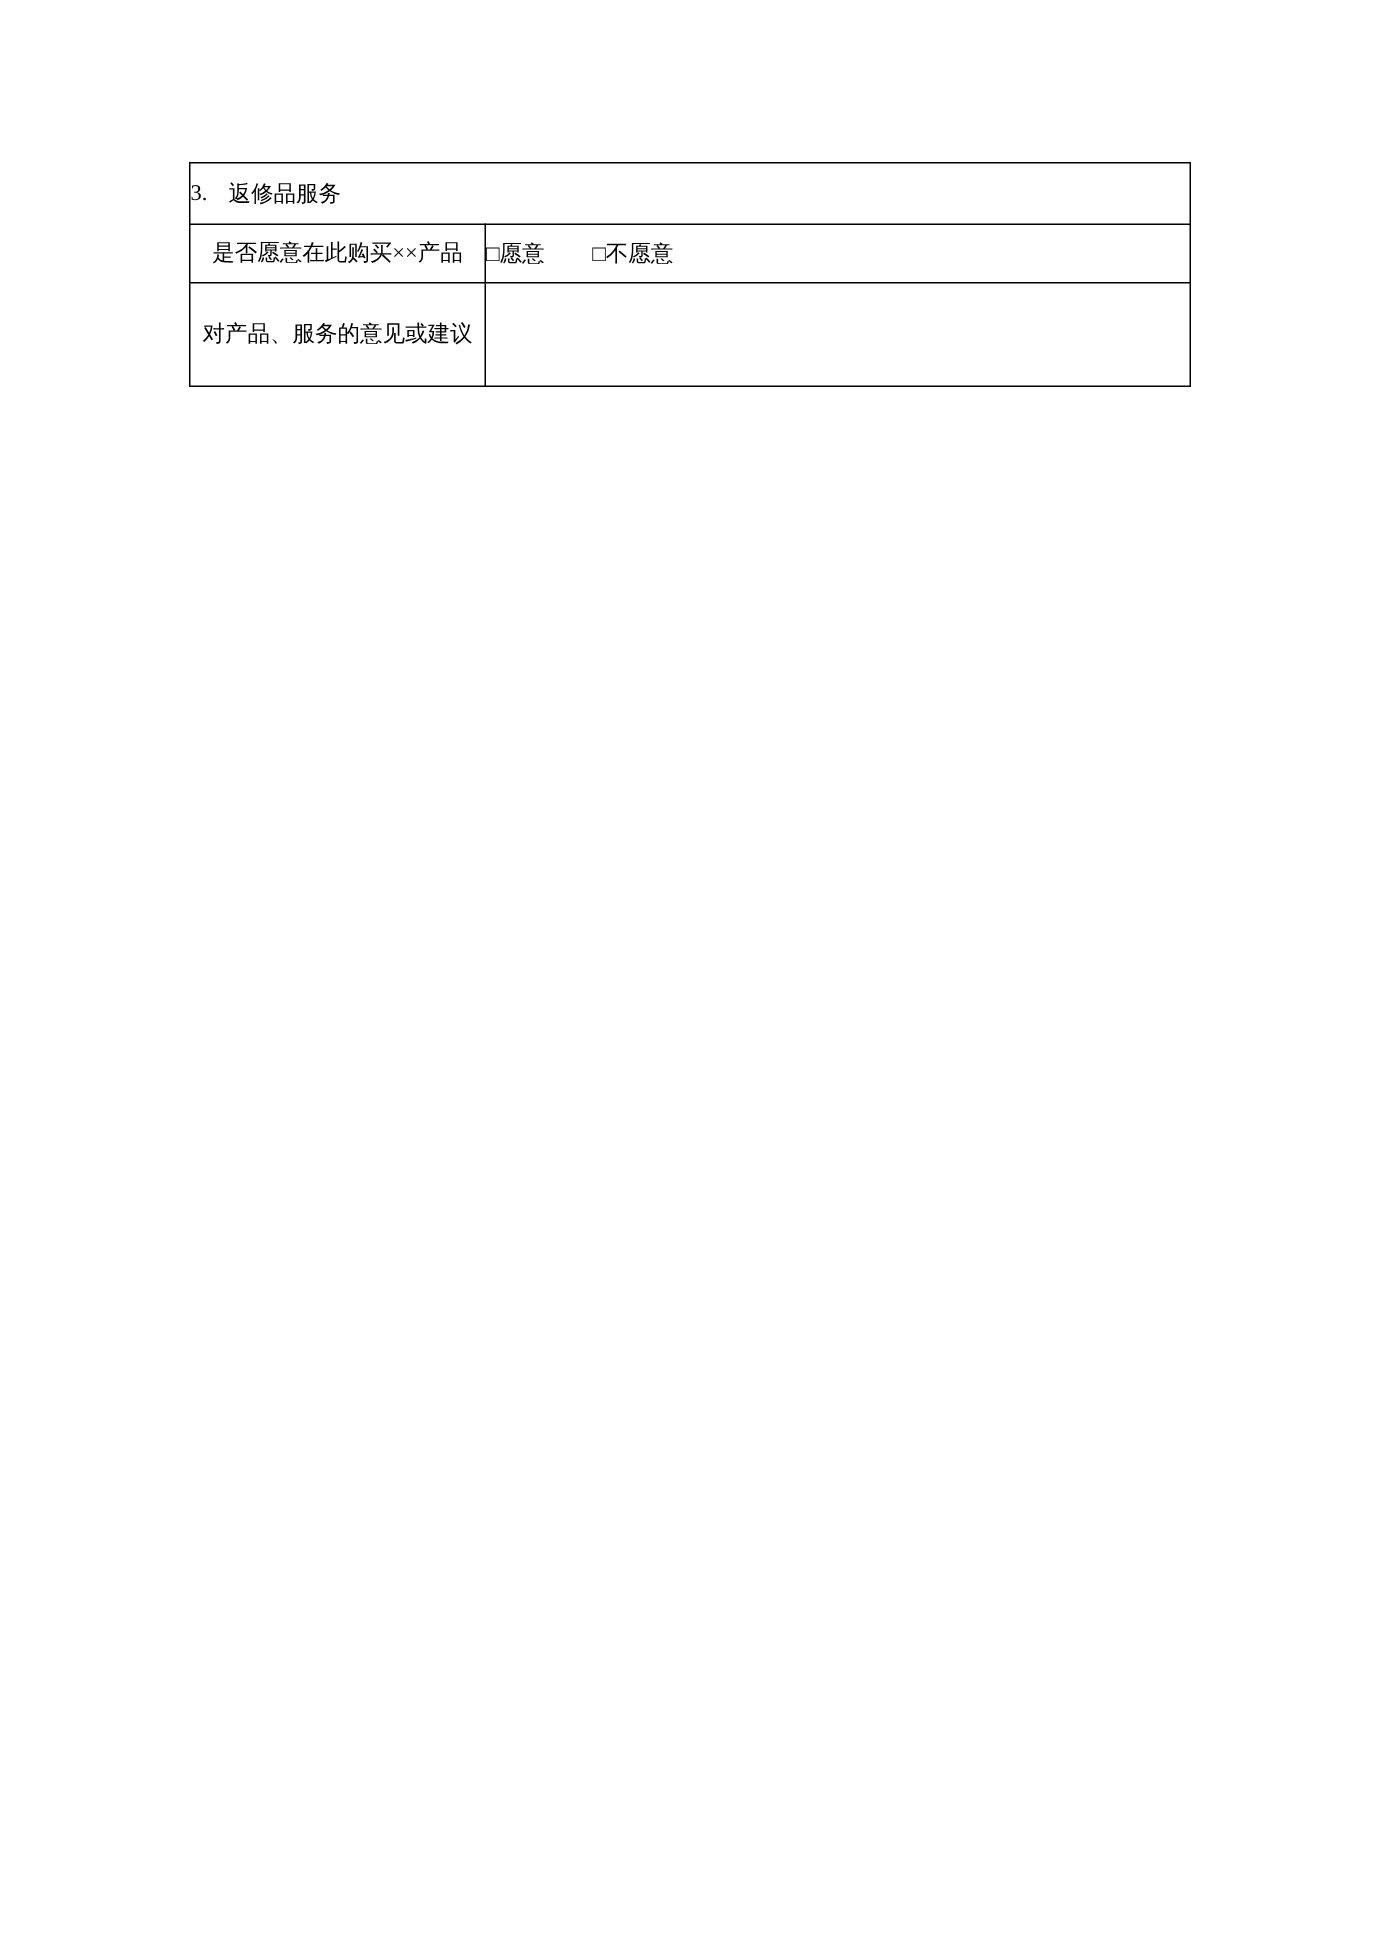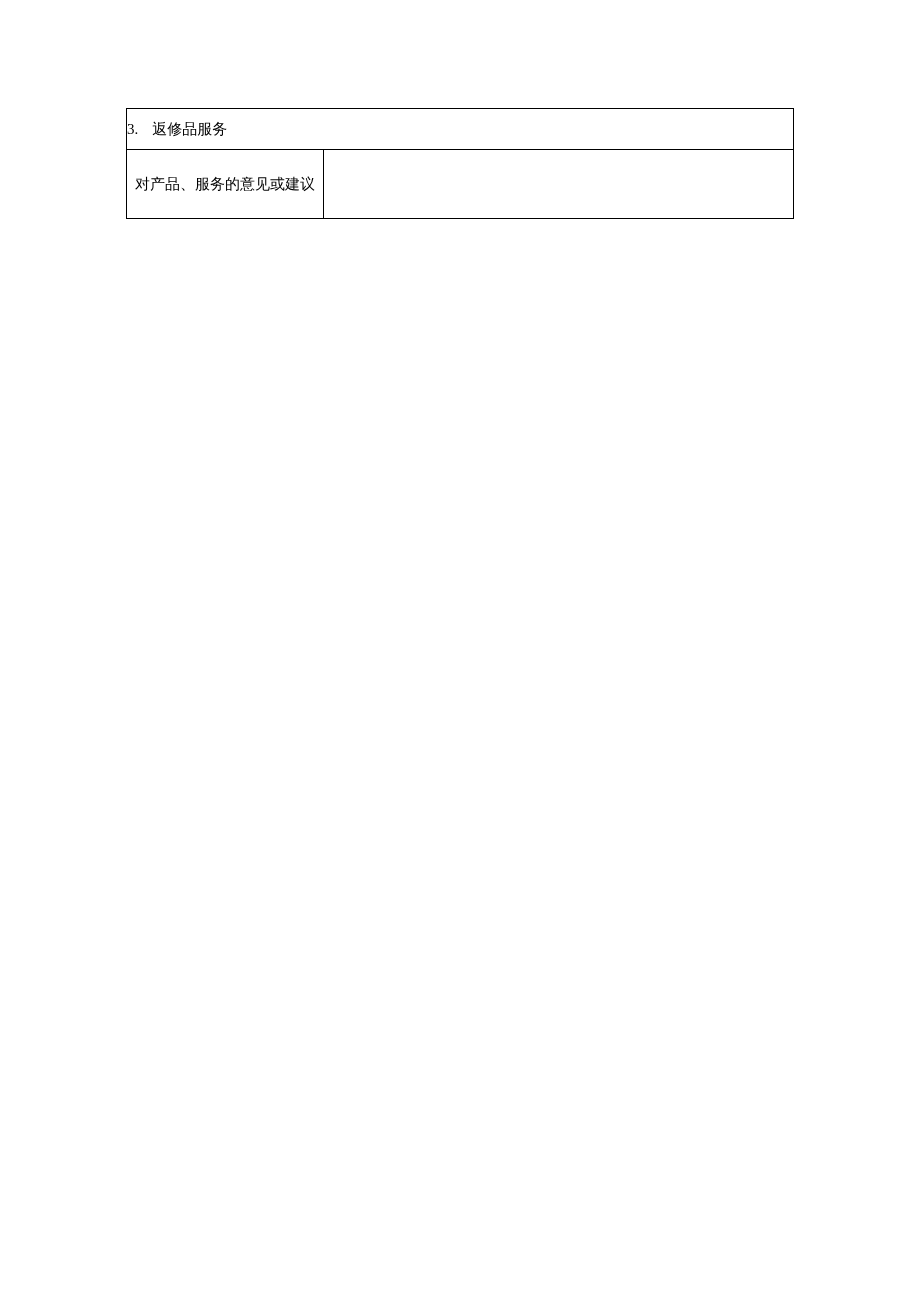--- a/index.html
+++ b/index.html
@@ -63,19 +63,26 @@
   <table class="table">
     <tbody>
         <tr>
       <td class="header-cell" colspan="2">
         <div class="header-content">
           <span>3.</span>
           <span>返修品服务</span>
         </div>
       </td>
     </tr>
+    <tr class="row-1">
+      <td class="label-cell">是否愿意在此购买××产品</td>
+      <td class="options-cell">
+        <span class="option-span">□愿意</span>
+        <span class="option-span">□不愿意</span>
+      </td>
+    </tr>
     <tr class="row-3">
       <td class="label-cell">对产品、服务的意见或建议</td>
       <td class="options-cell"></td>
     </tr>
   </tbody>
     </table>
 </div>
 
 </body></html>

